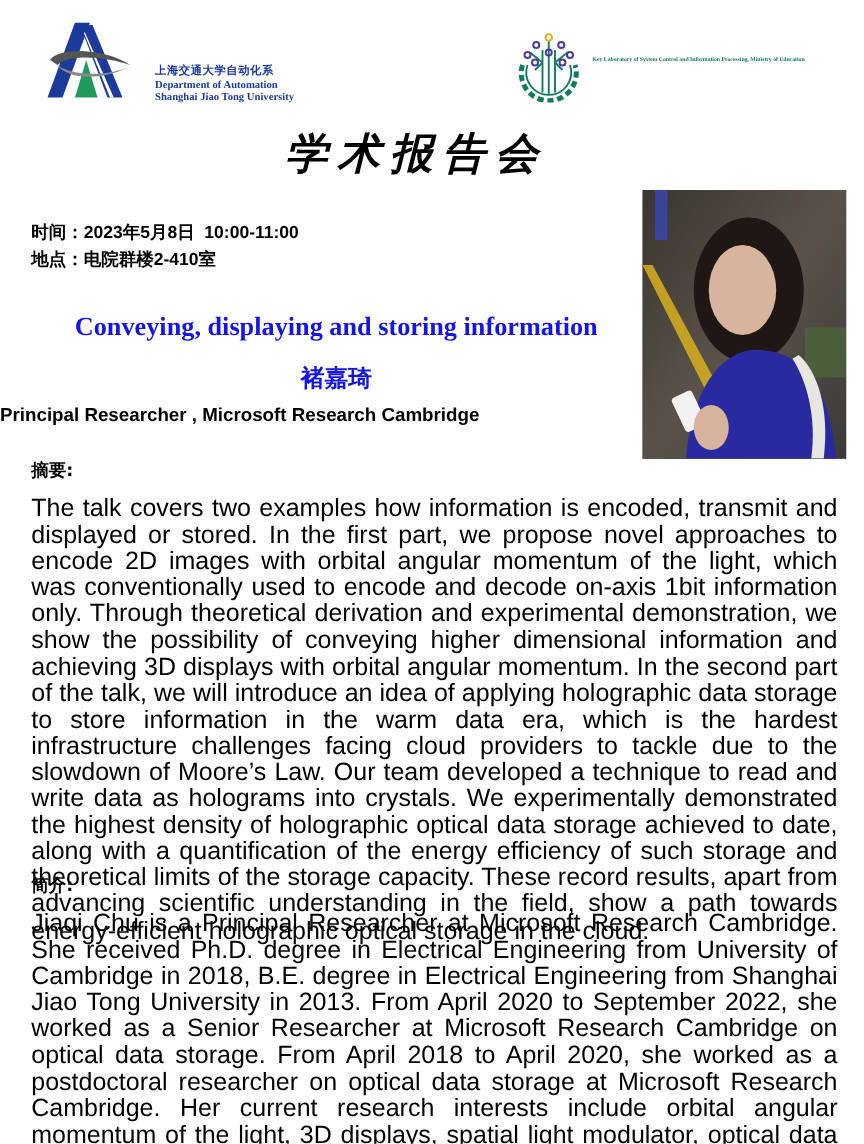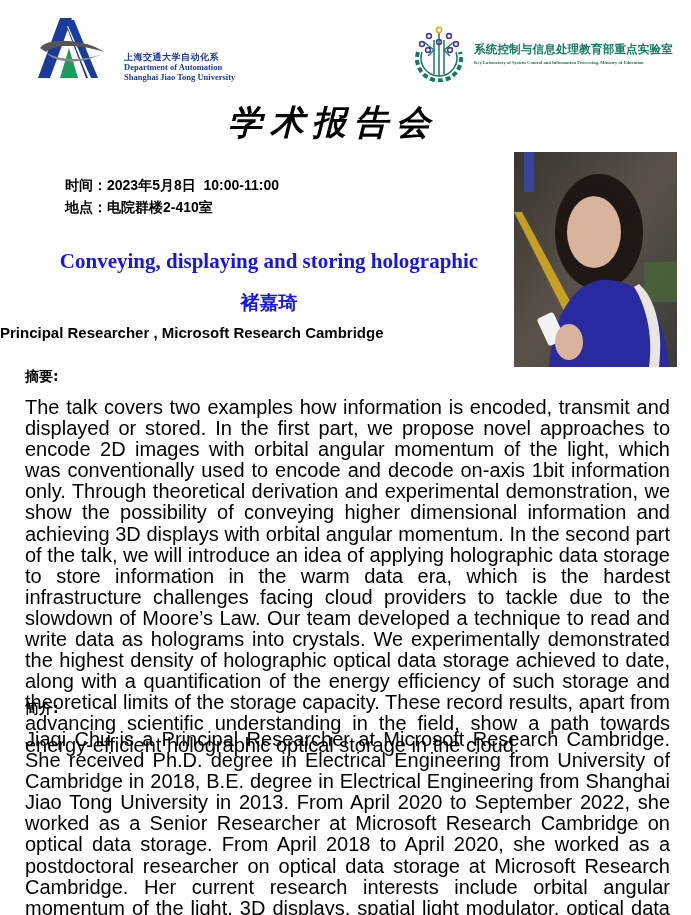--- a/index.html
+++ b/index.html
@@ -13,21 +13,21 @@
 
   .logo-right { position: absolute; left: 408px; top: 20px; width: 270px; height: 62px; }
   .logo-right svg { position: absolute; left: 0; top: 0; }
   .logo-right .txt { position: absolute; left: 66px; top: 22px; }
   .logo-right .cn { font-size: 11.5px; color: #137a5e; font-weight: bold; font-family: "DejaVu Sans", sans-serif; letter-spacing: 0.2px; white-space: nowrap; }
   .logo-right .en { font-size: 4.6px; color: #137a5e; font-weight: bold; margin-top: 3px; white-space: nowrap; font-family: "Liberation Serif", serif; }
 
   .main-title { position: absolute; left: 0; width: 666px; top: 100px; text-align: center; font-size: 34px; font-family: "DejaVu Serif", serif; font-style: italic; letter-spacing: 8px; font-weight: bold; }
 
   .info { position: absolute; left: 25px; top: 174px; font-size: 14px; font-weight: bold; line-height: 22px; }
-  .info .row { white-space: nowrap; margin-left: 40px; }
+  .info .row { white-space: nowrap; }
 
   .photo { position: absolute; left: 514px; top: 152px; width: 163px; height: 215px; overflow: hidden; background: #2c2825; }
 
   .talk-title { position: absolute; left: 0; width: 538px; top: 249px; text-align: center; font-family: "Liberation Serif", serif; font-weight: bold; font-size: 21px; color: #1515e6; }
   .speaker-cn { position: absolute; left: 0; width: 538px; top: 290px; text-align: center; font-size: 19px; color: #1515e6; font-weight: bold; font-family: "DejaVu Sans", sans-serif; }
   .speaker-role { position: absolute; left: 0; width: 522px; top: 324px; text-align: left; font-size: 15px; font-weight: bold; }
 
   .section-label { position: absolute; left: 25px; font-size: 14px; font-weight: bold; font-family: "DejaVu Sans", sans-serif; text-align: right; }
   .para { position: absolute; left: 25px; width: 645px; font-size: 20px; line-height: 21.1px; text-align: justify; text-align-last: left; }
 </style>
@@ -64,21 +64,20 @@
     <circle cx="31" cy="10" r="2.6" fill="none" stroke="#e8b020" stroke-width="1.6"></circle>
     <circle cx="21" cy="16" r="2.4" fill="none" stroke="#4b3a9c" stroke-width="1.6"></circle>
     <circle cx="41" cy="16" r="2.4" fill="none" stroke="#4b3a9c" stroke-width="1.6"></circle>
     <circle cx="14" cy="24" r="2.4" fill="none" stroke="#4b3a9c" stroke-width="1.6"></circle>
     <circle cx="48" cy="24" r="2.4" fill="none" stroke="#4b3a9c" stroke-width="1.6"></circle>
     <circle cx="31" cy="22" r="2.4" fill="none" stroke="#4b3a9c" stroke-width="1.6"></circle>
     <circle cx="20" cy="30" r="2.4" fill="none" stroke="#4b3a9c" stroke-width="1.6"></circle>
     <circle cx="42" cy="30" r="2.4" fill="none" stroke="#4b3a9c" stroke-width="1.6"></circle>
   </svg>
   <div class="txt">
-    <div class="cn">系统控制与信息处理教育部重点实验室</div>
     <div class="en">Key Laboratory of System Control and Information Processing, Ministry of Education</div>
   </div>
 </div>
 
 <div class="main-title">学术报告会</div>
 
 <div class="info">
   <div class="row">
     <span>时间：</span><span style="white-space:pre">2023年5月8日  10:00-11:00</span>
   </div>
@@ -103,21 +102,21 @@
     <ellipse cx="85" cy="80" rx="44" ry="58" fill="#1e1714"></ellipse>
     <ellipse cx="80" cy="80" rx="27" ry="36" fill="#d9b49c"></ellipse>
     <path d="M50,60 C55,30 105,25 112,70 C100,40 70,35 50,60 Z" fill="#1e1714"></path>
     <path d="M35,215 C40,150 70,125 95,128 C130,130 150,160 155,215 Z" fill="#2a2aa0"></path>
     <path d="M120,135 C130,150 140,180 135,215 L145,215 C150,175 140,145 125,132 Z" fill="#e8e6e0"></path>
     <rect x="28" y="162" width="18" height="30" rx="3" fill="#f2f2f2" transform="rotate(-25 37 177)"></rect>
     <ellipse cx="55" cy="190" rx="14" ry="18" fill="#d9b49c"></ellipse>
   </svg>
 </div>
 
-<div class="talk-title">Conveying, displaying and storing holographic</div>
+<div class="talk-title">Conveying, displaying and storing information</div>
 <div class="speaker-cn">褚嘉琦</div>
 <div class="speaker-role">Principal Researcher , Microsoft Research Cambridge</div>
 
 <div class="section-label" style="top:368px;">摘要:</div>
 <div class="para" style="top:397px;">The talk covers two examples how information is encoded, transmit and displayed or stored. In the first part, we propose novel approaches to encode 2D images with orbital angular momentum of the light, which was conventionally used to encode and decode on-axis 1bit information only. Through theoretical derivation and experimental demonstration, we show the possibility of conveying higher dimensional information and achieving 3D displays with orbital angular momentum. In the second part of the talk, we will introduce an idea of applying holographic data storage to store information in the warm data era, which is the hardest infrastructure challenges facing cloud providers to tackle due to the slowdown of Moore’s Law. Our team developed a technique to read and write data as holograms into crystals. We experimentally demonstrated the highest density of holographic optical data storage achieved to date, along with a quantification of the energy efficiency of such storage and theoretical limits of the storage capacity. These record results, apart from advancing scientific understanding in the field, show a path towards energy-efficient holographic optical storage in the cloud.</div>
 
 <div class="section-label" style="top:700px;">简介:</div>
 <div class="para" style="top:729px;">Jiaqi Chu is a Principal Researcher at Microsoft Research Cambridge. She received Ph.D. degree in Electrical Engineering from University of Cambridge in 2018, B.E. degree in Electrical Engineering from Shanghai Jiao Tong University in 2013. From April 2020 to September 2022, she worked as a Senior Researcher at Microsoft Research Cambridge on optical data storage. From April 2018 to April 2020, she worked as a postdoctoral researcher on optical data storage at Microsoft Research Cambridge. Her current research interests include orbital angular momentum of the light, 3D displays, spatial light modulator, optical data storage, holography, and optical computing.</div>
 
 </body></html>

